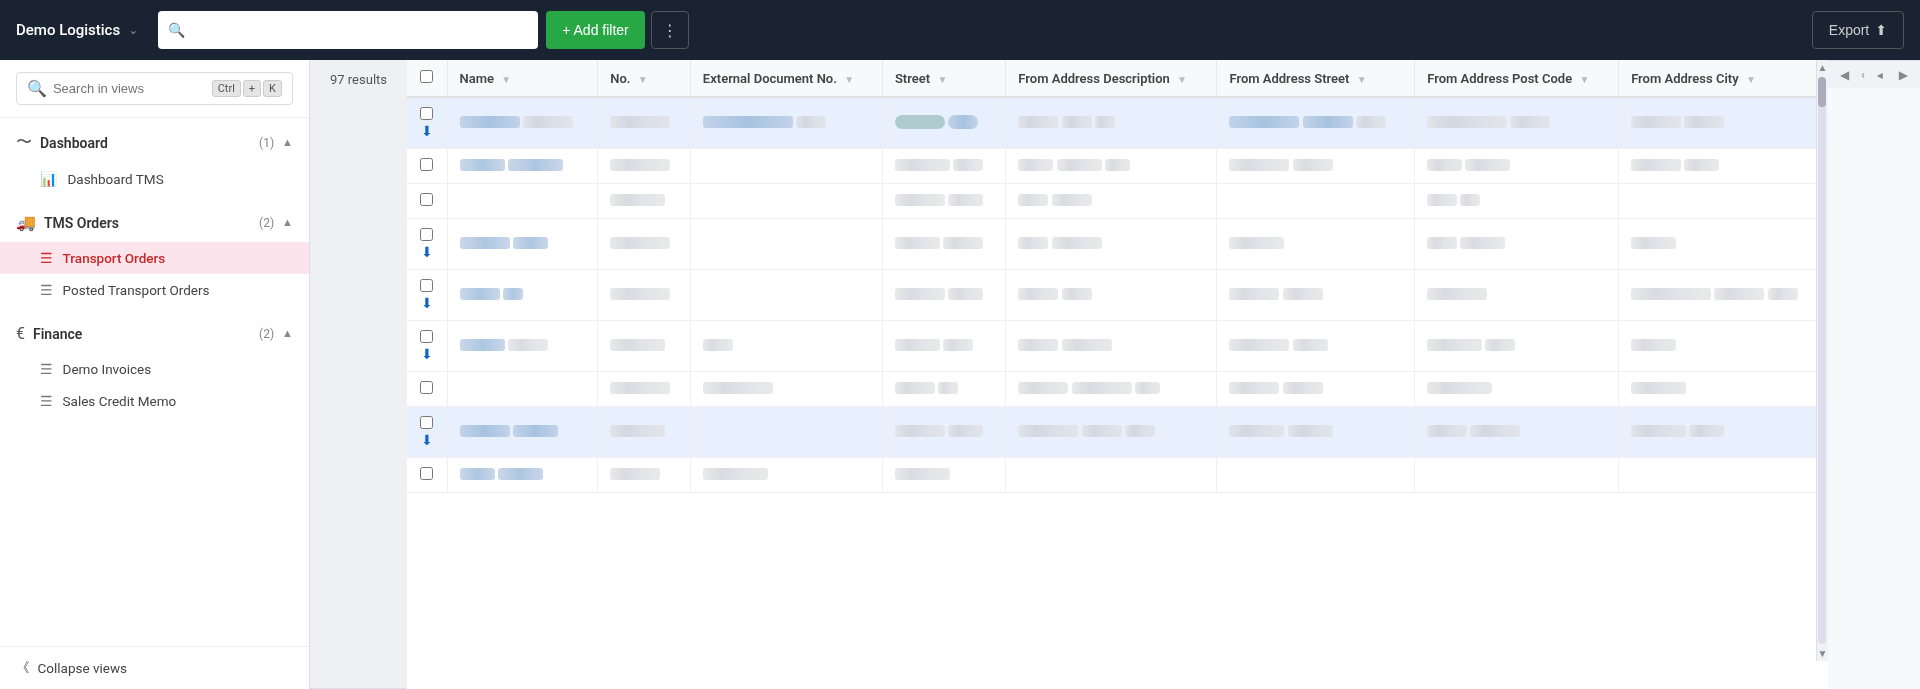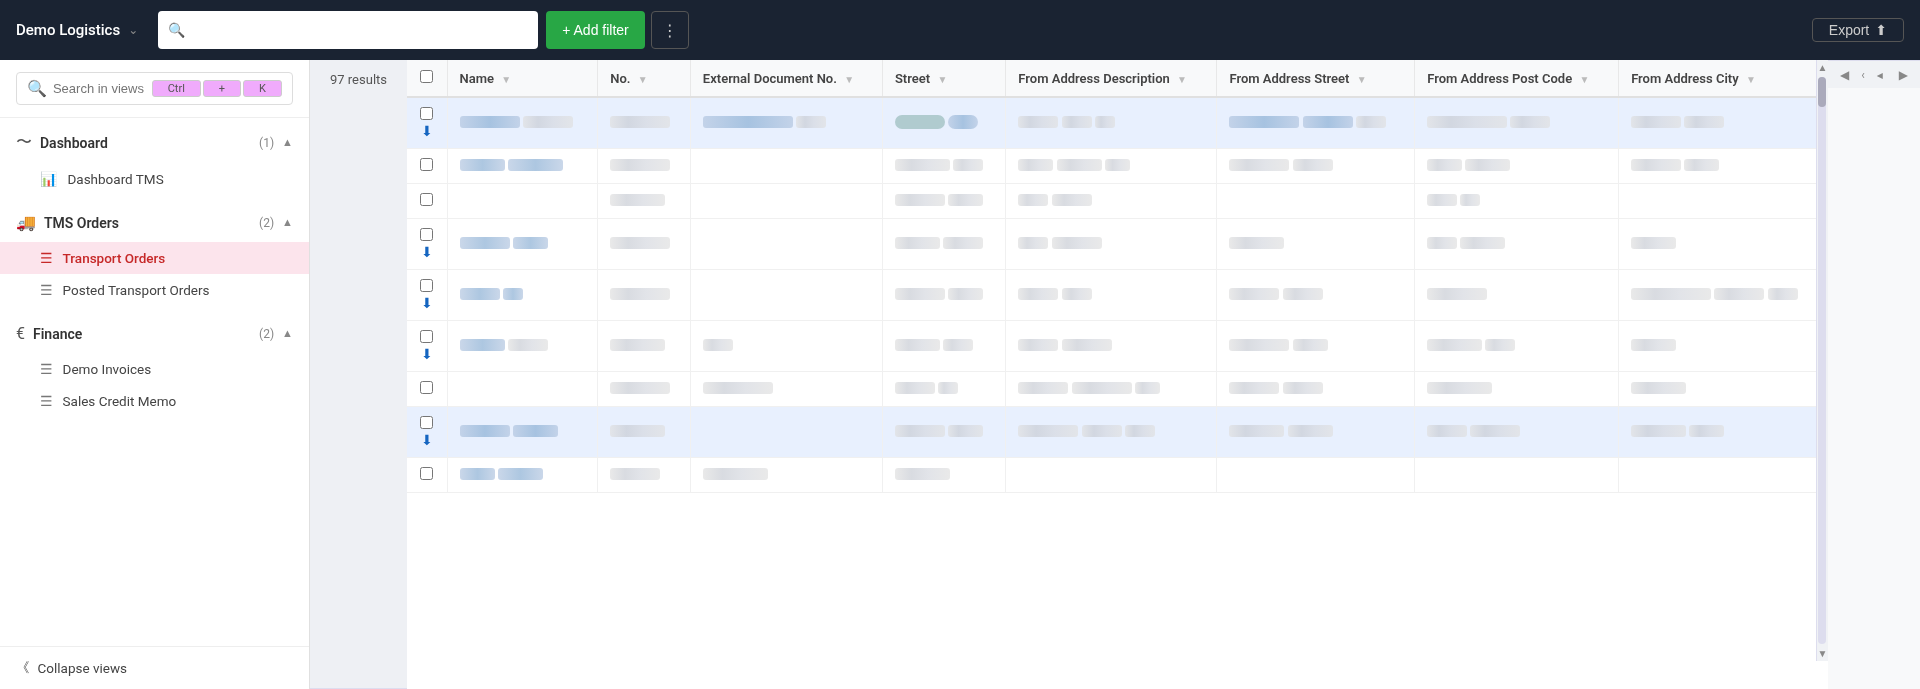--- a/index.html
+++ b/index.html
@@ -75,21 +75,21 @@
       align-items: center;
       justify-content: center;
       margin-left: 6px;
       font-size: 16px;
     }
     .export-btn {
       background: transparent;
       border: 1px solid #555;
       border-radius: 4px;
       color: #ccc;
-      height: 24px;
+      height: 38px;
       padding: 0 16px;
       cursor: pointer;
       display: flex;
       align-items: center;
       gap: 6px;
       font-size: 14px;
       margin-left: auto;
     }
 
     
@@ -133,24 +133,24 @@
       width: 100%;
       background: transparent;
     }
     .kbd-shortcut {
       display: flex;
       align-items: center;
       gap: 2px;
       margin-left: auto;
     }
     .kbd {
-      background: #f0abfc;
+      background: #e5e5e5;
       border: 1px solid #ccc;
       border-radius: 3px;
-      padding: 1px 15px;
+      padding: 1px 5px;
       font-size: 11px;
       color: #555;
     }
     .sidebar-scroll {
       overflow-y: auto;
       flex: 1;
     }
     .sidebar-section {
       padding: 4px 0;
     }

